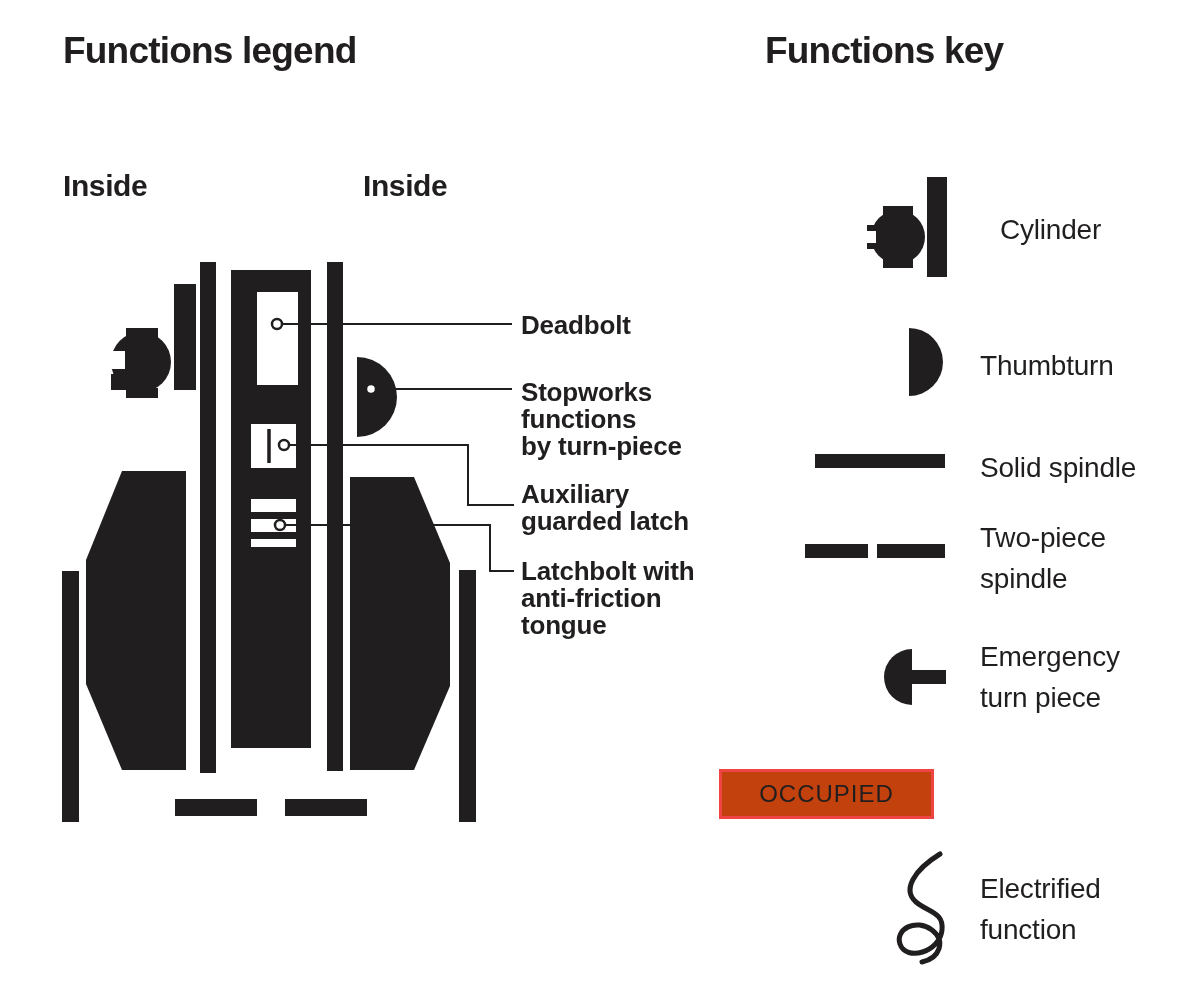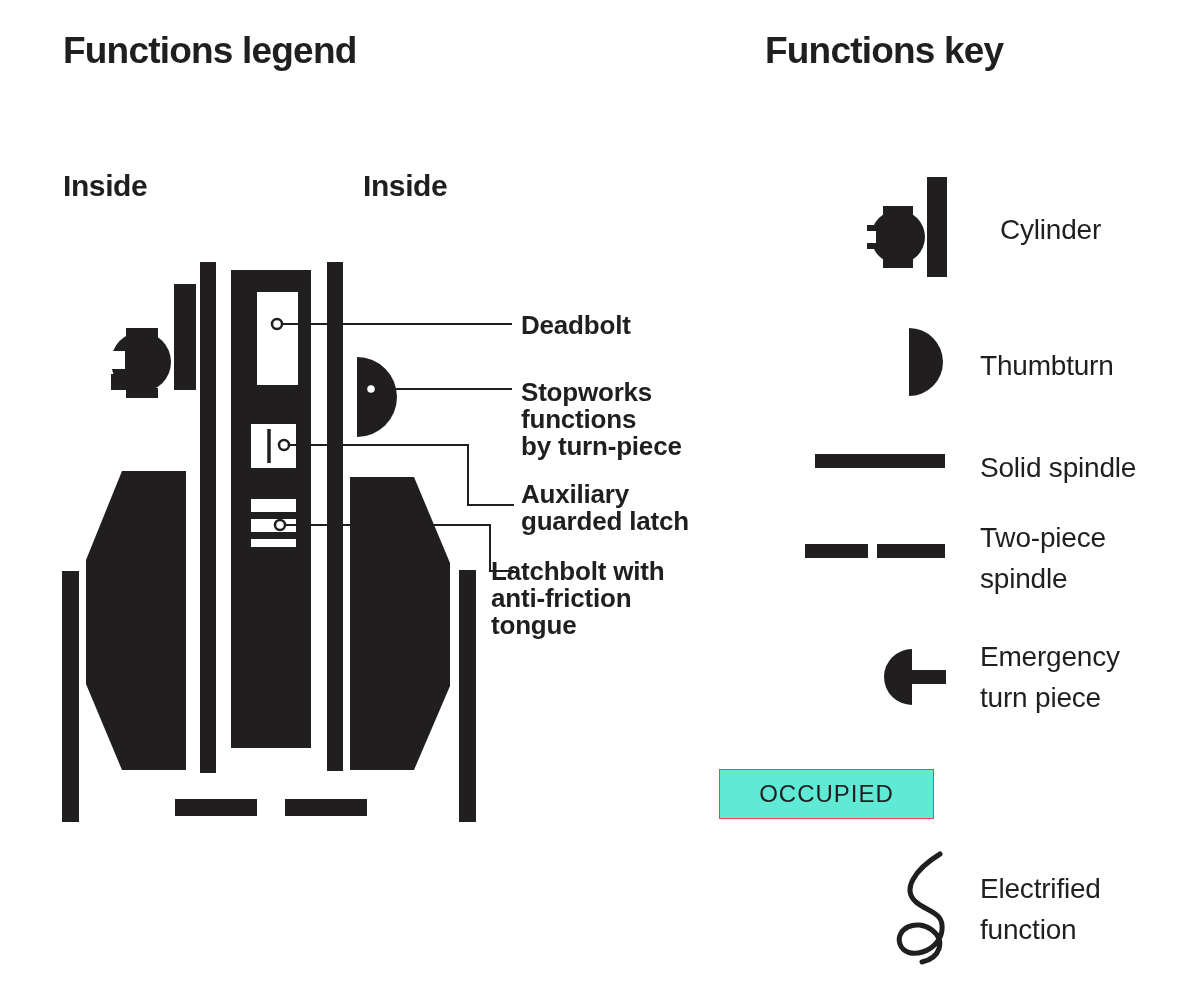--- a/index.html
+++ b/index.html
@@ -42,22 +42,22 @@
     line-height:41px;
     letter-spacing:-0.2px;
     white-space:pre-line;
     color:#211e1f;
   }
   .bar{background:#211e1f;}
   .occ-box{
     box-sizing:border-box;
     width:215px;
     height:50px;
-    border:1px solid #ef4444;
-    background:#5eead4;
+    border:3px solid #ef4444;
+    background:#c2410c;
     display:flex;
     align-items:center;
     justify-content:center;
     font-size:24px;
     letter-spacing:1px;
     color:#211e1f;
   }
   svg{display:block;}
 </style>
 </head>
@@ -124,21 +124,21 @@
       <polyline points="286,525 490,525 490,571 514,571"></polyline>
     </g>
   </svg>
 
   <div class="abs callout" style="left:521px;top:312px;">Deadbolt</div>
   <div class="abs callout" style="left:521px;top:379px;">Stopworks
 functions
 by turn-piece</div>
   <div class="abs callout" style="left:521px;top:481px;">Auxiliary
 guarded latch</div>
-  <div class="abs callout" style="left:491px;top:558px;">Latchbolt with
+  <div class="abs callout" style="left:521px;top:558px;">Latchbolt with
 anti-friction
 tongue</div>
 
   <svg class="abs" style="left:865px;top:175px;" width="85" height="105" viewBox="0 0 85 105">
     <g fill="#211e1f">
       <rect x="62" y="2" width="20" height="100"></rect>
       <circle cx="33" cy="62" r="27"></circle>
       <rect x="18" y="31" width="30" height="9"></rect>
       <rect x="18" y="84" width="30" height="9"></rect>
       <rect x="2" y="50" width="14" height="24"></rect>

